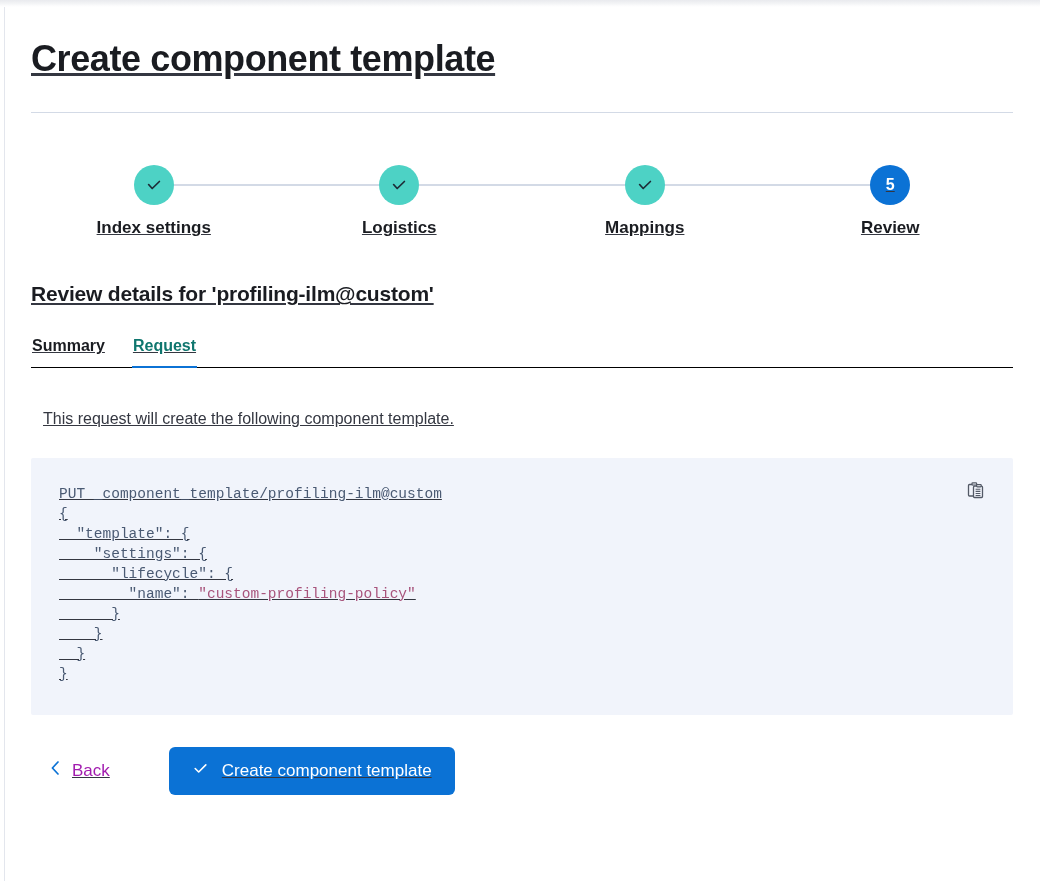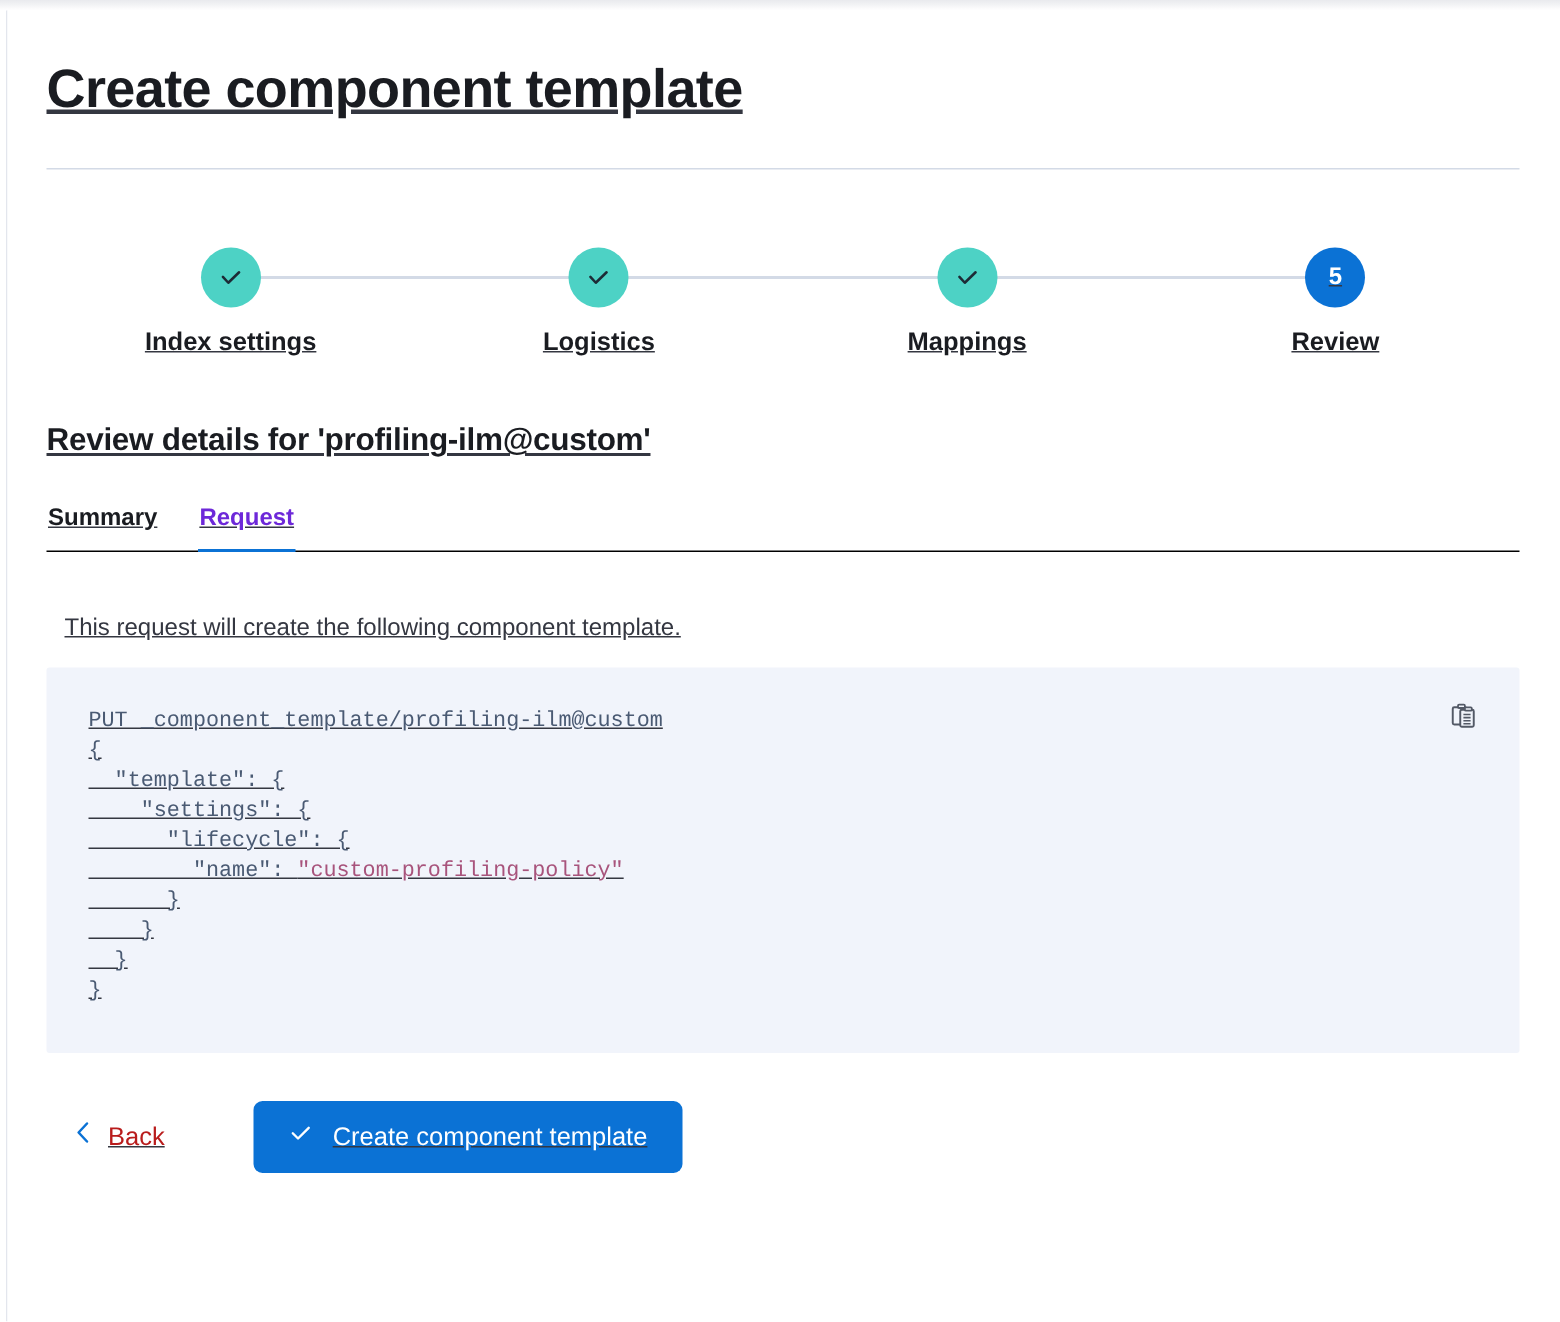--- a/index.html
+++ b/index.html
@@ -144,37 +144,37 @@
     border-bottom: 2px solid transparent;
     margin-bottom: -1px;
     cursor: pointer;
     background: none;
     border-left: none;
     border-right: none;
     border-top: none;
     font-family: inherit;
   }
   .tab.active {
-    color: #6d28d9;
+    color: #0f766e;
     border-bottom-color: #0b72d5;
   }
 
   
   .desc {
     font-size: 16px;
     color: #343741;
     margin: 12px;
     padding-top: 27px;
     line-height: 1.45;
   }
 
   
   .code-wrap {
     position: relative;
-    margin-top: 14px;
+    margin-top: 27px;
     width: 982px;
     height: 257px;
     background: #f1f4fb;
     border-radius: 2px;
     overflow: hidden;
   }
   .code-block {
     margin: 0;
     padding: 26px 0 0 28px;
     font-family: "Liberation Mono", "DejaVu Sans Mono", monospace;
@@ -204,21 +204,21 @@
     display: flex;
     align-items: center;
     margin-top: 32px;
   }
   .back-btn {
     display: flex;
     align-items: center;
     gap: 10px;
     background: none;
     border: none;
-    color: #b91c1c;
+    color: #a21caf;
     font-size: 17px;
     font-family: inherit;
     cursor: pointer;
     padding: 6px 4px;
     margin-left: 14px;
   }
   .primary-btn {
     display: flex;
     align-items: center;
     gap: 13px;

